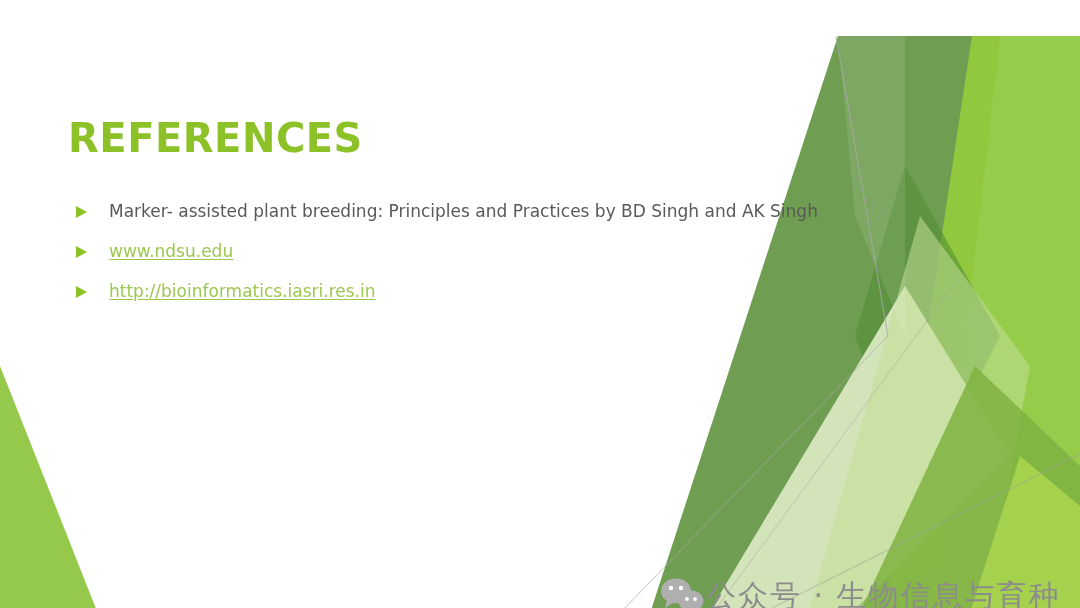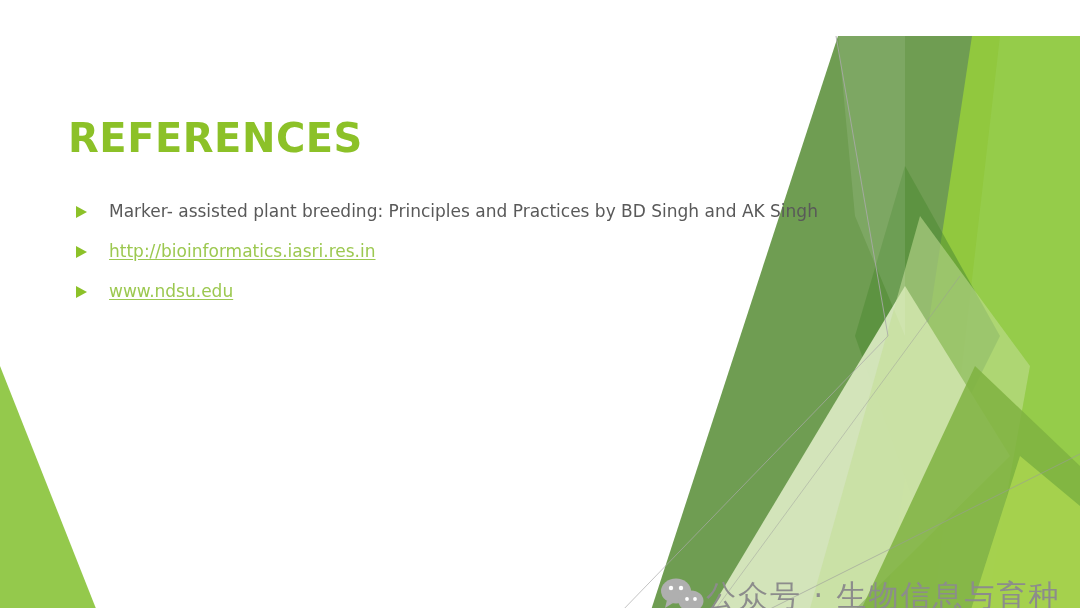--- a/index.html
+++ b/index.html
@@ -124,30 +124,30 @@
       </span>
       <span class="ref-text">Marker- assisted plant breeding: Principles and Practices by BD Singh and AK Singh</span>
     </div>
 
     <div class="ref-item">
       <span class="bullet-icon">
         <svg width="14" height="14" viewBox="0 0 14 14">
             <polygon points="2,1 13,7 2,13" fill="#8CC128"></polygon>
           </svg>
       </span>
-      <a class="ref-text link" href="#">http://bioinformatics.iasri.res.in</a>
+      <a class="ref-text link" href="#">www.ndsu.edu</a>
     </div>
 
     <div class="ref-item">
       <span class="bullet-icon">
         <svg width="14" height="14" viewBox="0 0 14 14">
             <polygon points="2,1 13,7 2,13" fill="#8CC128"></polygon>
           </svg>
       </span>
-      <a class="ref-text link" href="#">www.ndsu.edu</a>
+      <a class="ref-text link" href="#">http://bioinformatics.iasri.res.in</a>
     </div>
 
   </div>
 
   <div class="watermark">
     <span class="wechat-icon">
       <svg width="46" height="38" viewBox="0 0 46 38">
         <ellipse cx="16" cy="15" rx="15" ry="12.5" fill="#AFAFAF"></ellipse>
         <polygon points="7,24 5,32 13,27" fill="#AFAFAF"></polygon>
         <circle cx="11" cy="12" r="2.2" fill="#FFFFFF"></circle>

